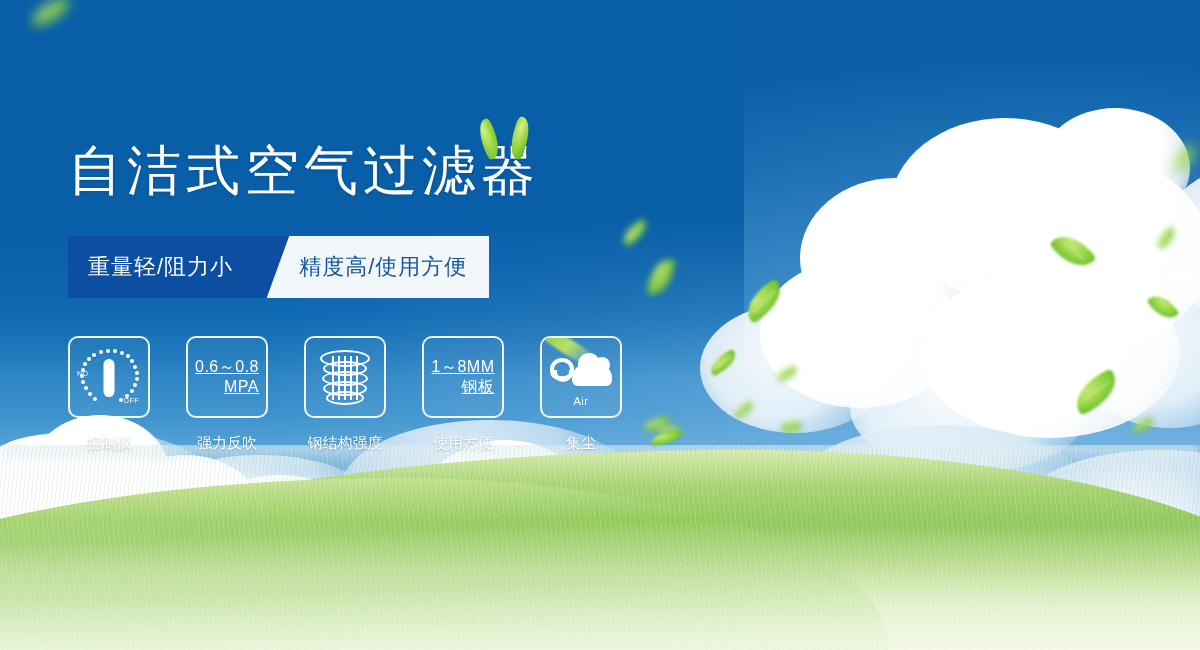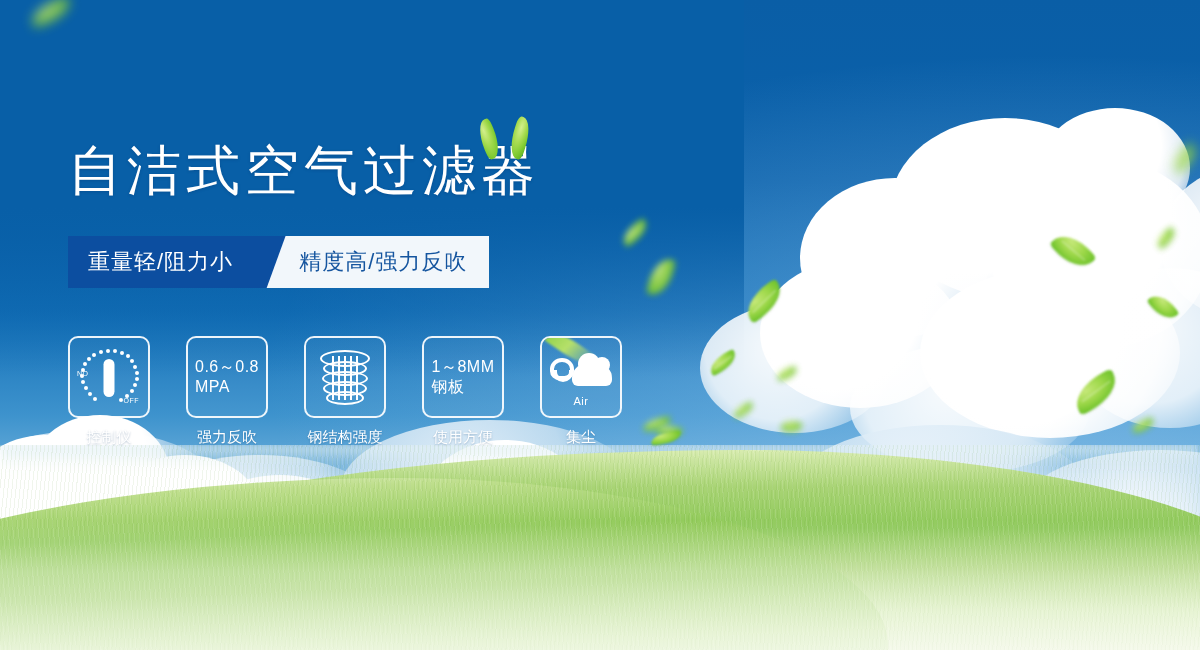--- a/index.html
+++ b/index.html
@@ -106,21 +106,21 @@
   }
 
   
   .headline{
     position:absolute;left:68px;top:143px;
     font-size:54px;line-height:1;letter-spacing:5px;
     color:#ffffff;font-weight:400;white-space:nowrap;
     text-shadow:0 1px 3px rgba(0,40,90,.25);
   }
 
-  .subbar{position:absolute;left:68px;top:236px;height:52px;display:flex;}
+  .subbar{position:absolute;left:68px;top:236px;height:62px;display:flex;}
   .sub-a{
     background:#0c4ea0;
     color:#ffffff;font-size:22px;letter-spacing:1px;
     display:flex;align-items:center;padding:0 20px 0 20px;
     white-space:nowrap;
   }
   .sub-slash{
     width:36px;background:#0c4ea0;position:relative;overflow:hidden;
   }
   .sub-slash:after{
@@ -140,25 +140,25 @@
   .feat{width:82px;display:flex;flex-direction:column;align-items:center;}
   .feat-box{
     width:82px;height:82px;box-sizing:border-box;
     border:2px solid rgba(255,255,255,.92);
     border-radius:10px;
     display:flex;flex-direction:column;align-items:center;justify-content:center;
     color:#ffffff;position:relative;overflow:hidden;
     background:rgba(255,255,255,.04);
   }
   .feat-label{
-    margin-top:10px;color:#ffffff;font-size:15px;white-space:nowrap;
+    margin-top:16px;color:#ffffff;font-size:15px;white-space:nowrap;
     text-shadow:0 1px 2px rgba(0,50,100,.30);
   }
   .feat-text{
-    font-size:16px;line-height:1.25;text-align:left;letter-spacing:.5px;
+    font-size:16px;line-height:1.25;text-align:right;letter-spacing:.5px;text-decoration:underline;
   }
   .feat-text .l2{display:block;}
 
   
   .gauge{position:relative;width:62px;height:58px;}
   .gdot{position:absolute;width:4px;height:4px;border-radius:50%;background:#fff;}
   .gpill{
     position:absolute;left:50%;top:11px;transform:translateX(-50%);
     width:11px;height:38px;border-radius:6px;background:#fff;
   }
@@ -295,21 +295,21 @@
   <div class="leaf blur1" style="left:651px;top:432px;width:30px;height:12px;transform:rotate(-6deg);"></div>
 
   <div class="headline">自洁式空气过滤器</div>
 
   <div class="sprout" style="left:481px;top:119px;width:16px;height:40px;transform:rotate(-22deg);border-radius:70% 20% 70% 20%;"></div>
   <div class="sprout" style="left:512px;top:117px;width:16px;height:42px;transform:rotate(18deg);border-radius:20% 70% 20% 70%;"></div>
 
   <div class="subbar">
     <div class="sub-a">重量轻/阻力小</div>
     <div class="sub-slash"></div>
-    <div class="sub-b">精度高/强力反吹</div>
+    <div class="sub-b">精度高/使用方便</div>
   </div>
 
   <div class="features">
 
     <div class="feat">
       <div class="feat-box">
         <div class="gauge">
           <div class="gpill"></div>
           <div class="gdot" style="left:28px;top:1px;"></div>
           <div class="gdot" style="left:35px;top:1px;"></div>

